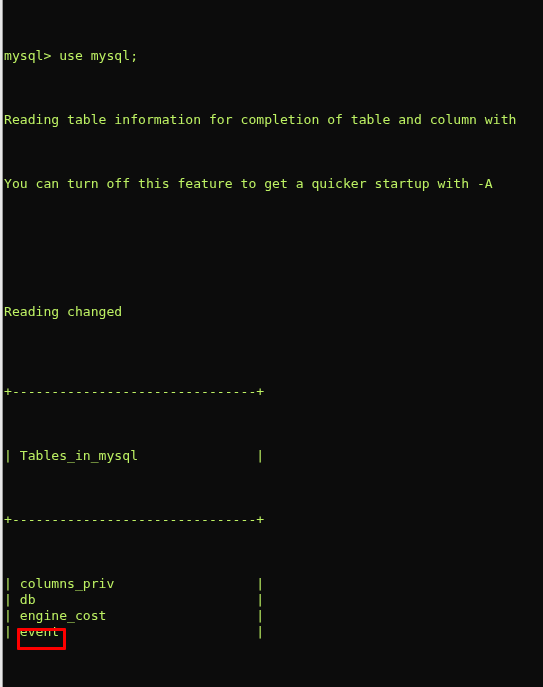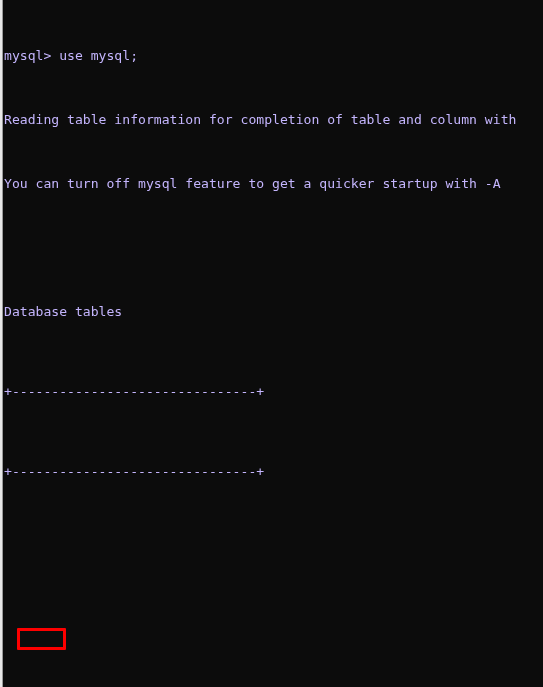--- a/index.html
+++ b/index.html
@@ -26,21 +26,21 @@
     height: 687px;
     background: linear-gradient(to right, #e8e8e8 0px, #e8e8e8 2px, #9a9a9a 2px, #9a9a9a 3px);
   }
 
   #screen {
     position: absolute;
     left: 4px;
     top: 0;
     width: 539px;
     height: 687px;
-    color: #c4b5fd;
+    color: #bef264;
     font-size: 13.1px;
     line-height: 16px;
     white-space: pre;
     letter-spacing: 0px;
   }
 
   .line {
     height: 16px;
     white-space: pre;
     font-family: "DejaVu Sans Mono", "Liberation Mono", monospace;
@@ -67,32 +67,34 @@
 <div id="terminal">
 
   <div id="left-edge-strip"></div>
 
   <div id="screen">
 
     <div class="line">mysql&gt; use mysql;</div>
 
     <div class="line">Reading table information for completion of table and column with</div>
 
-    <div class="line">You can turn off mysql feature to get a quicker startup with -A</div>
+    <div class="line">You can turn off this feature to get a quicker startup with -A</div>
 
     <div class="blank"></div>
 
-    <div class="line">Database tables</div>
+    <div class="line">Reading changed</div>
 
 
     <div class="line">+-------------------------------+</div>
 
+    <div class="line">| Tables_in_mysql               |</div>
 
     <div class="line">+-------------------------------+</div>
 
+    <div id="table-body"><div class="line">| columns_priv                  |</div><div class="line">| db                            |</div><div class="line">| engine_cost                   |</div><div class="line">| event                         |</div></div>
 
     
 
     
 
   </div>
 
   <div id="user-highlight"></div>
 
 </div>

